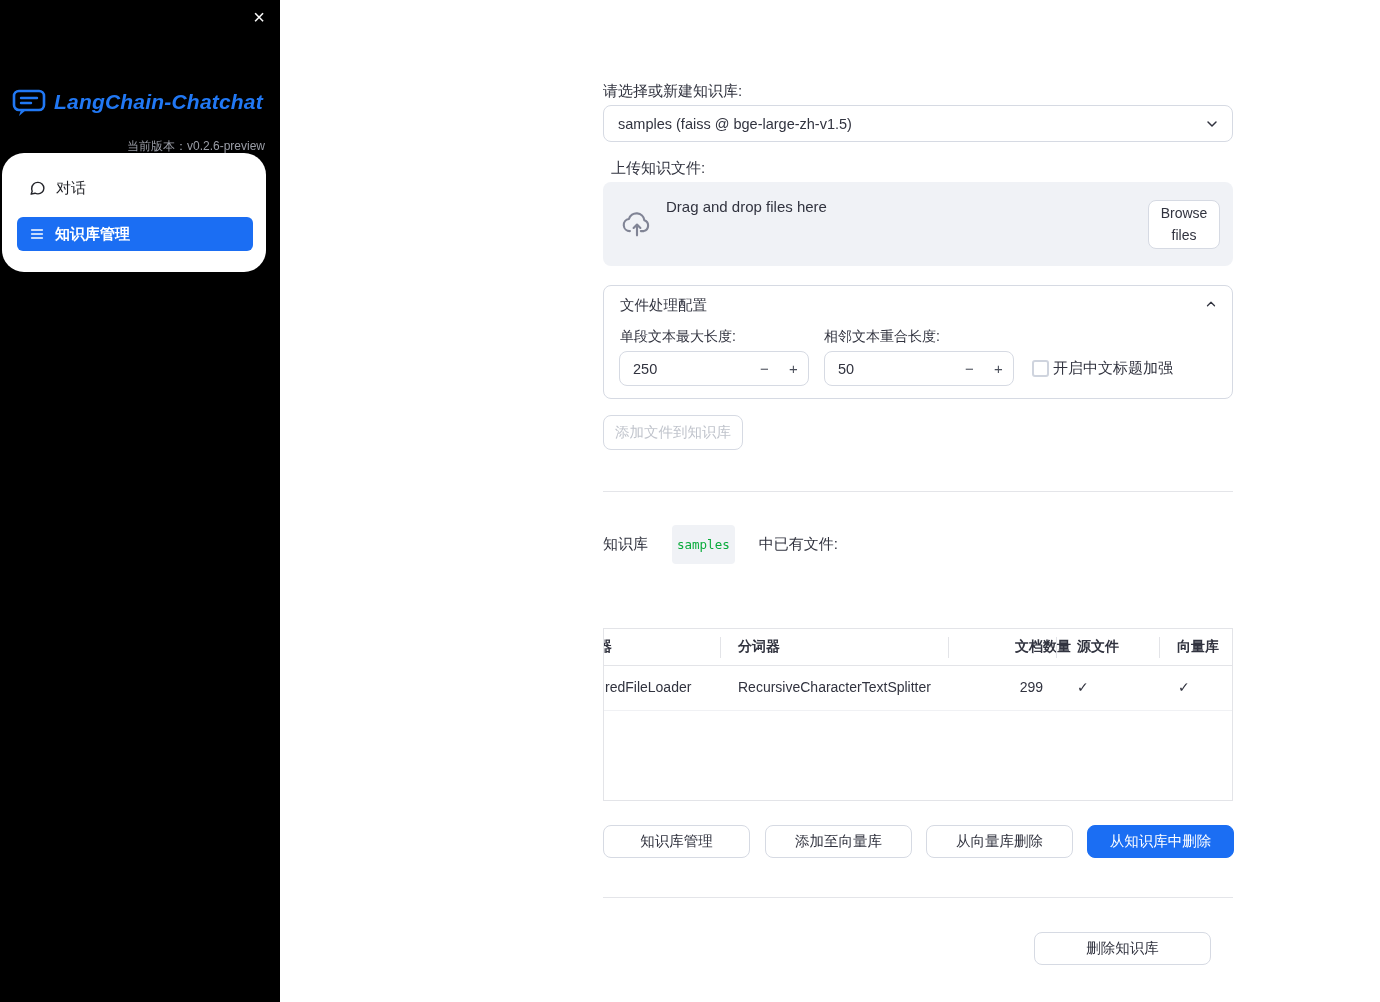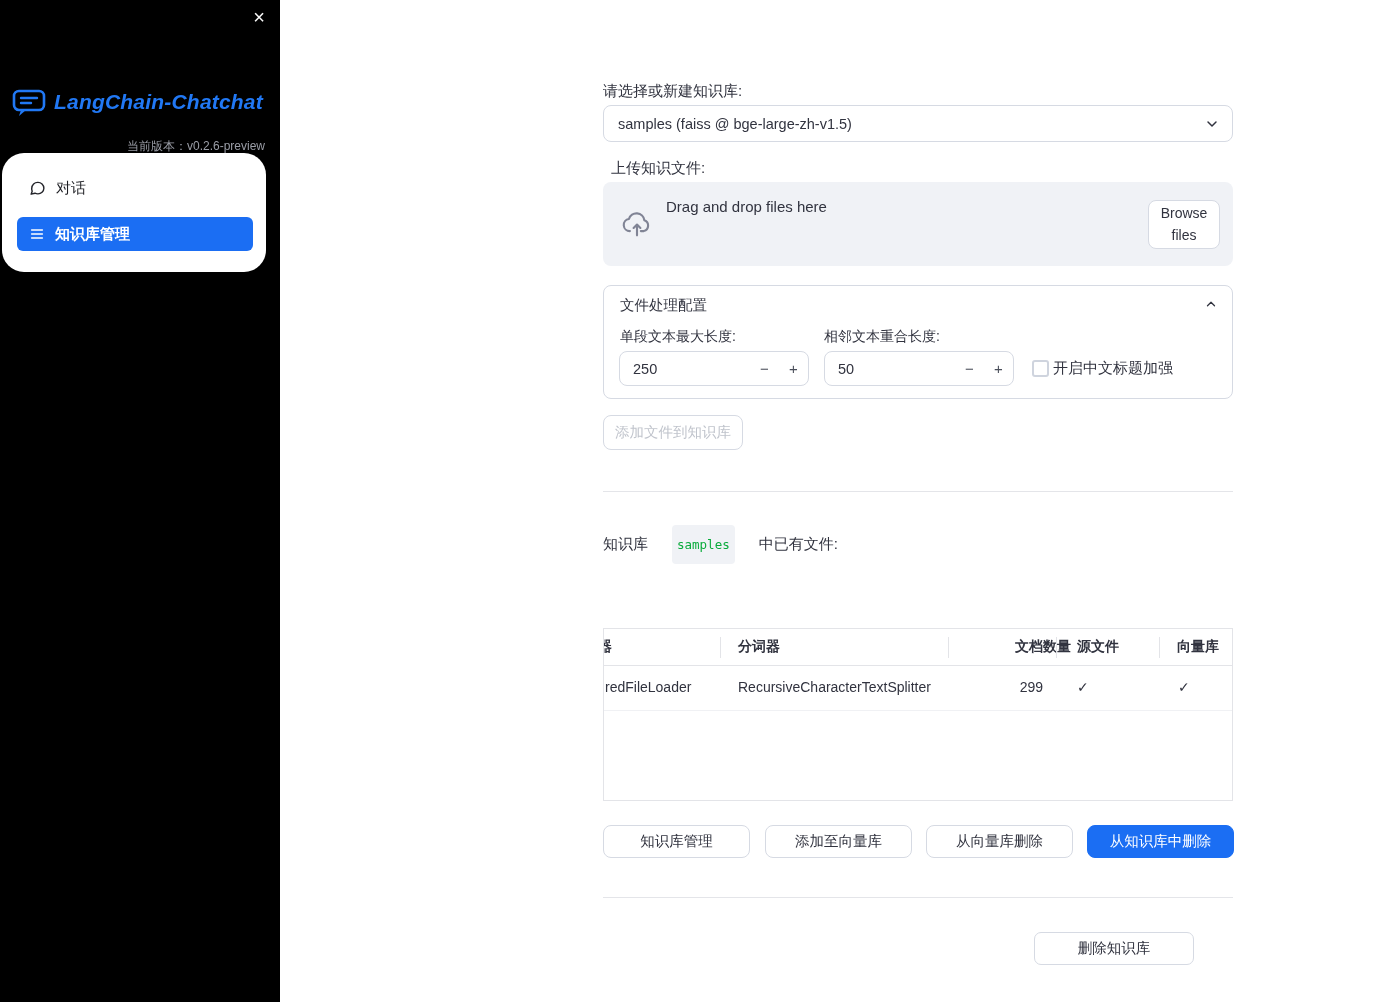--- a/index.html
+++ b/index.html
@@ -217,15 +217,15 @@
     </div>
   </div>
 
   <button class="btn action-btn" style="left:603px;">知识库管理</button>
   <button class="btn action-btn" style="left:765px;">添加至向量库</button>
   <button class="btn action-btn" style="left:926px;">从向量库删除</button>
   <button class="btn primary action-btn" style="left:1087px;">从知识库中删除</button>
 
   <div class="divider" style="top:897px;"></div>
 
-  <button class="btn bottom-btn" style="left:1034px; width:160px;border-radius:7px;">删除知识库</button>
+  <button class="btn bottom-btn" style="left:1034px; width:177px;">删除知识库</button>
 
 </div>
 
 </body></html>

